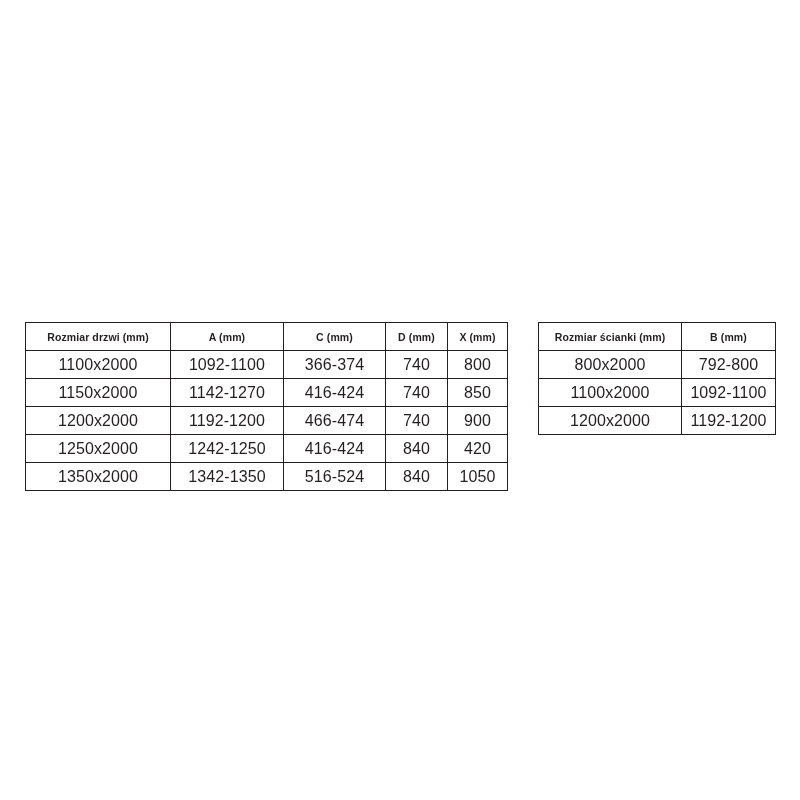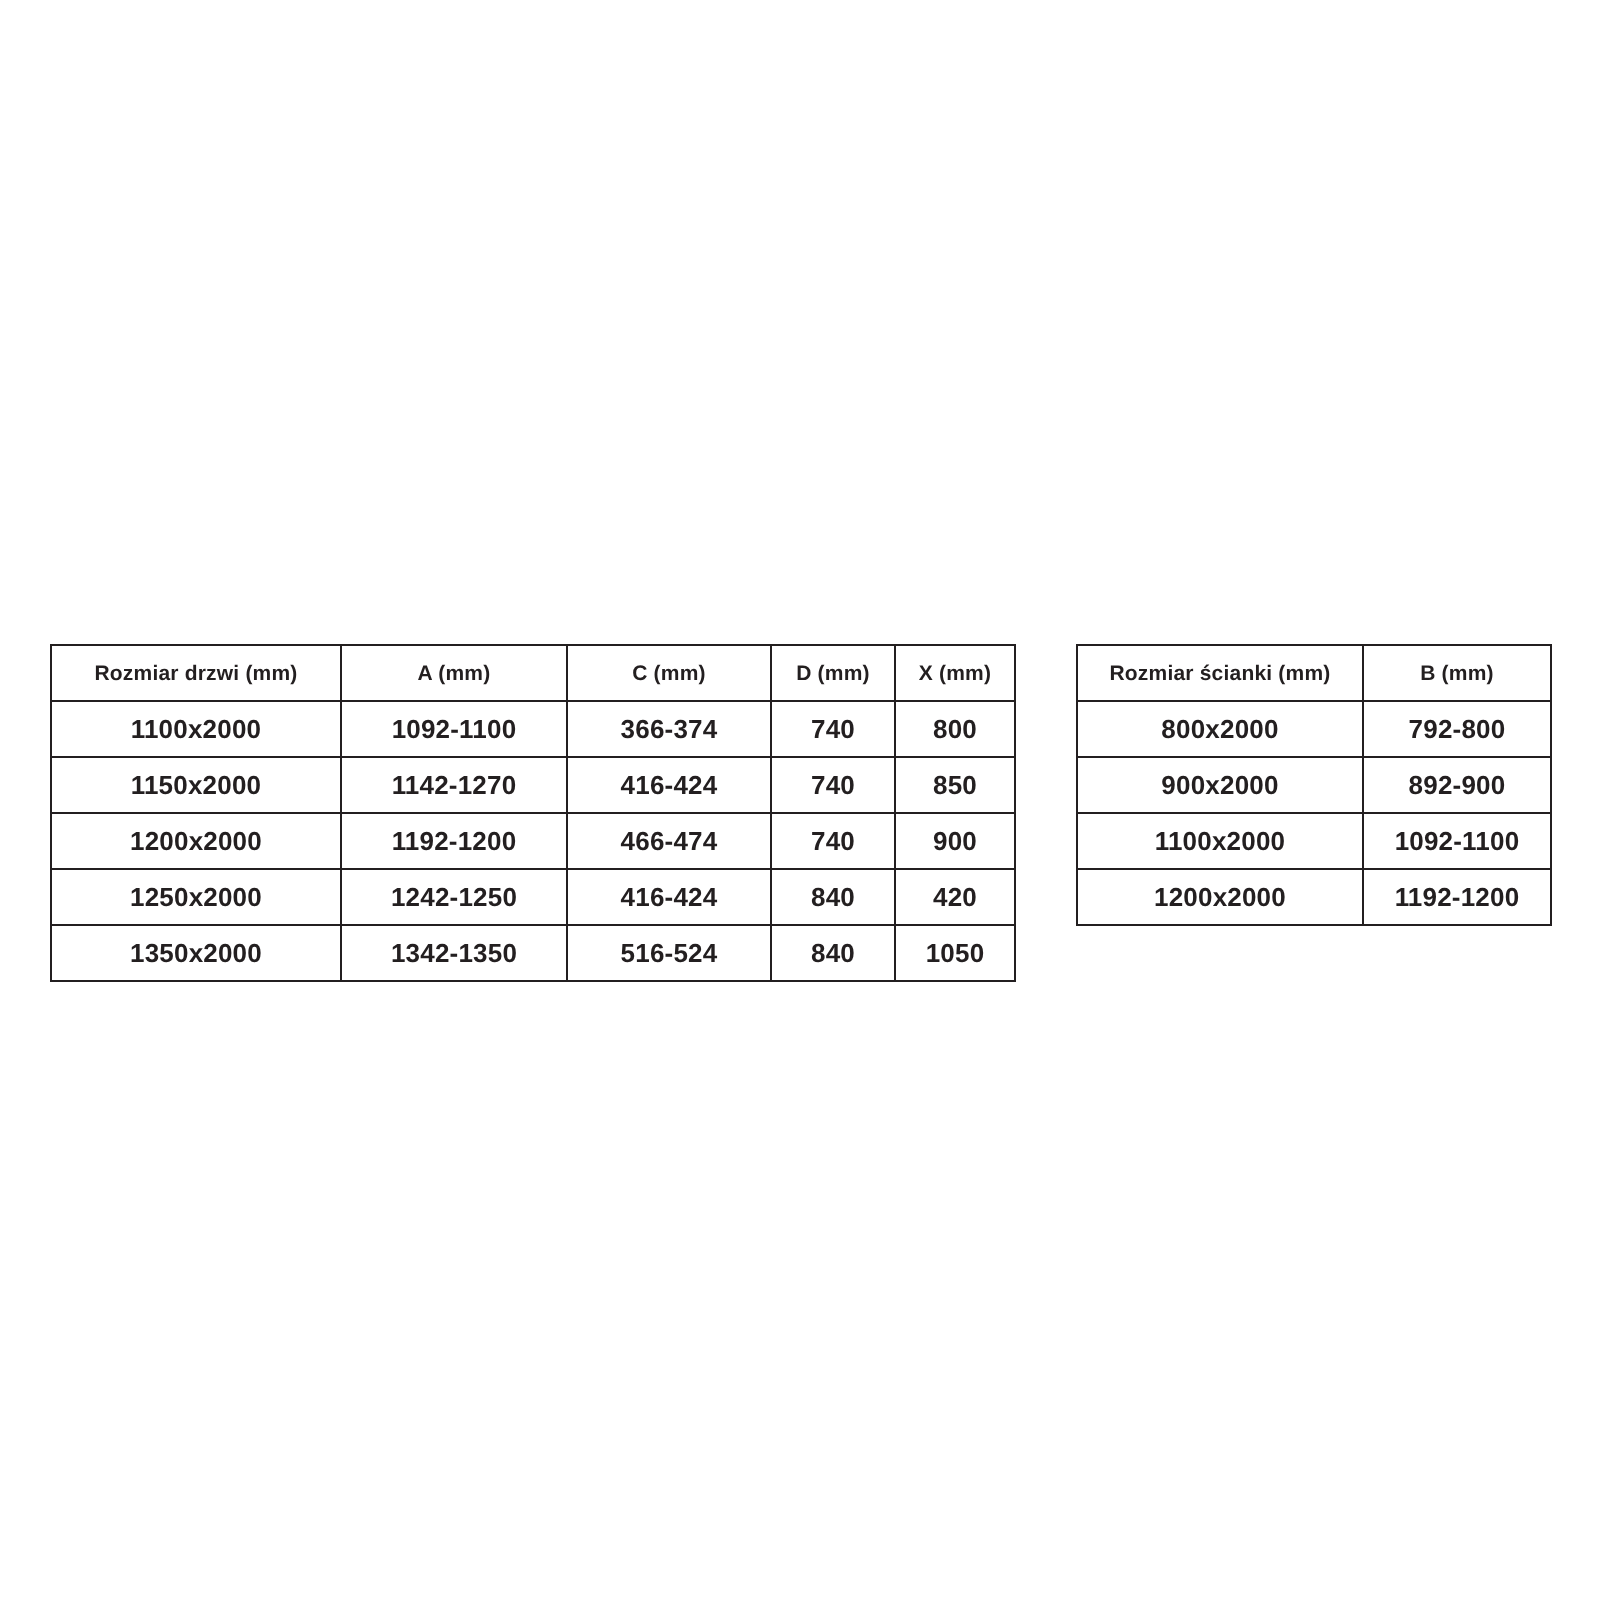--- a/index.html
+++ b/index.html
@@ -36,22 +36,22 @@
   table.spec {
     border-collapse: collapse;
     table-layout: fixed;
     background: #ffffff;
   }
   table.spec th,
   table.spec td {
     border: 1px solid #231f20;
     text-align: center;
     vertical-align: middle;
-    font-size: 13px;
-    font-weight: bold;
+    font-size: 16px;
+    font-weight: normal;
     color: #231f20;
     height: 27px;
     padding: 0 2px;
     white-space: nowrap;
     letter-spacing: 0.1px;
   }
   table.spec thead th {
     font-size: 10.5px;
     font-weight: bold;
   }
@@ -139,24 +139,20 @@
           <th>Rozmiar ścianki (mm)</th>
           <th>B (mm)</th>
         </tr>
       </thead>
       <tbody>
         <tr>
           <td>800x2000</td>
           <td>792-800</td>
         </tr>
         <tr>
-          <td>900x2000</td>
-          <td>892-900</td>
-        </tr>
-        <tr>
           <td>1100x2000</td>
           <td>1092-1100</td>
         </tr>
         <tr>
           <td>1200x2000</td>
           <td>1192-1200</td>
         </tr>
       </tbody>
     </table>
   </div>

